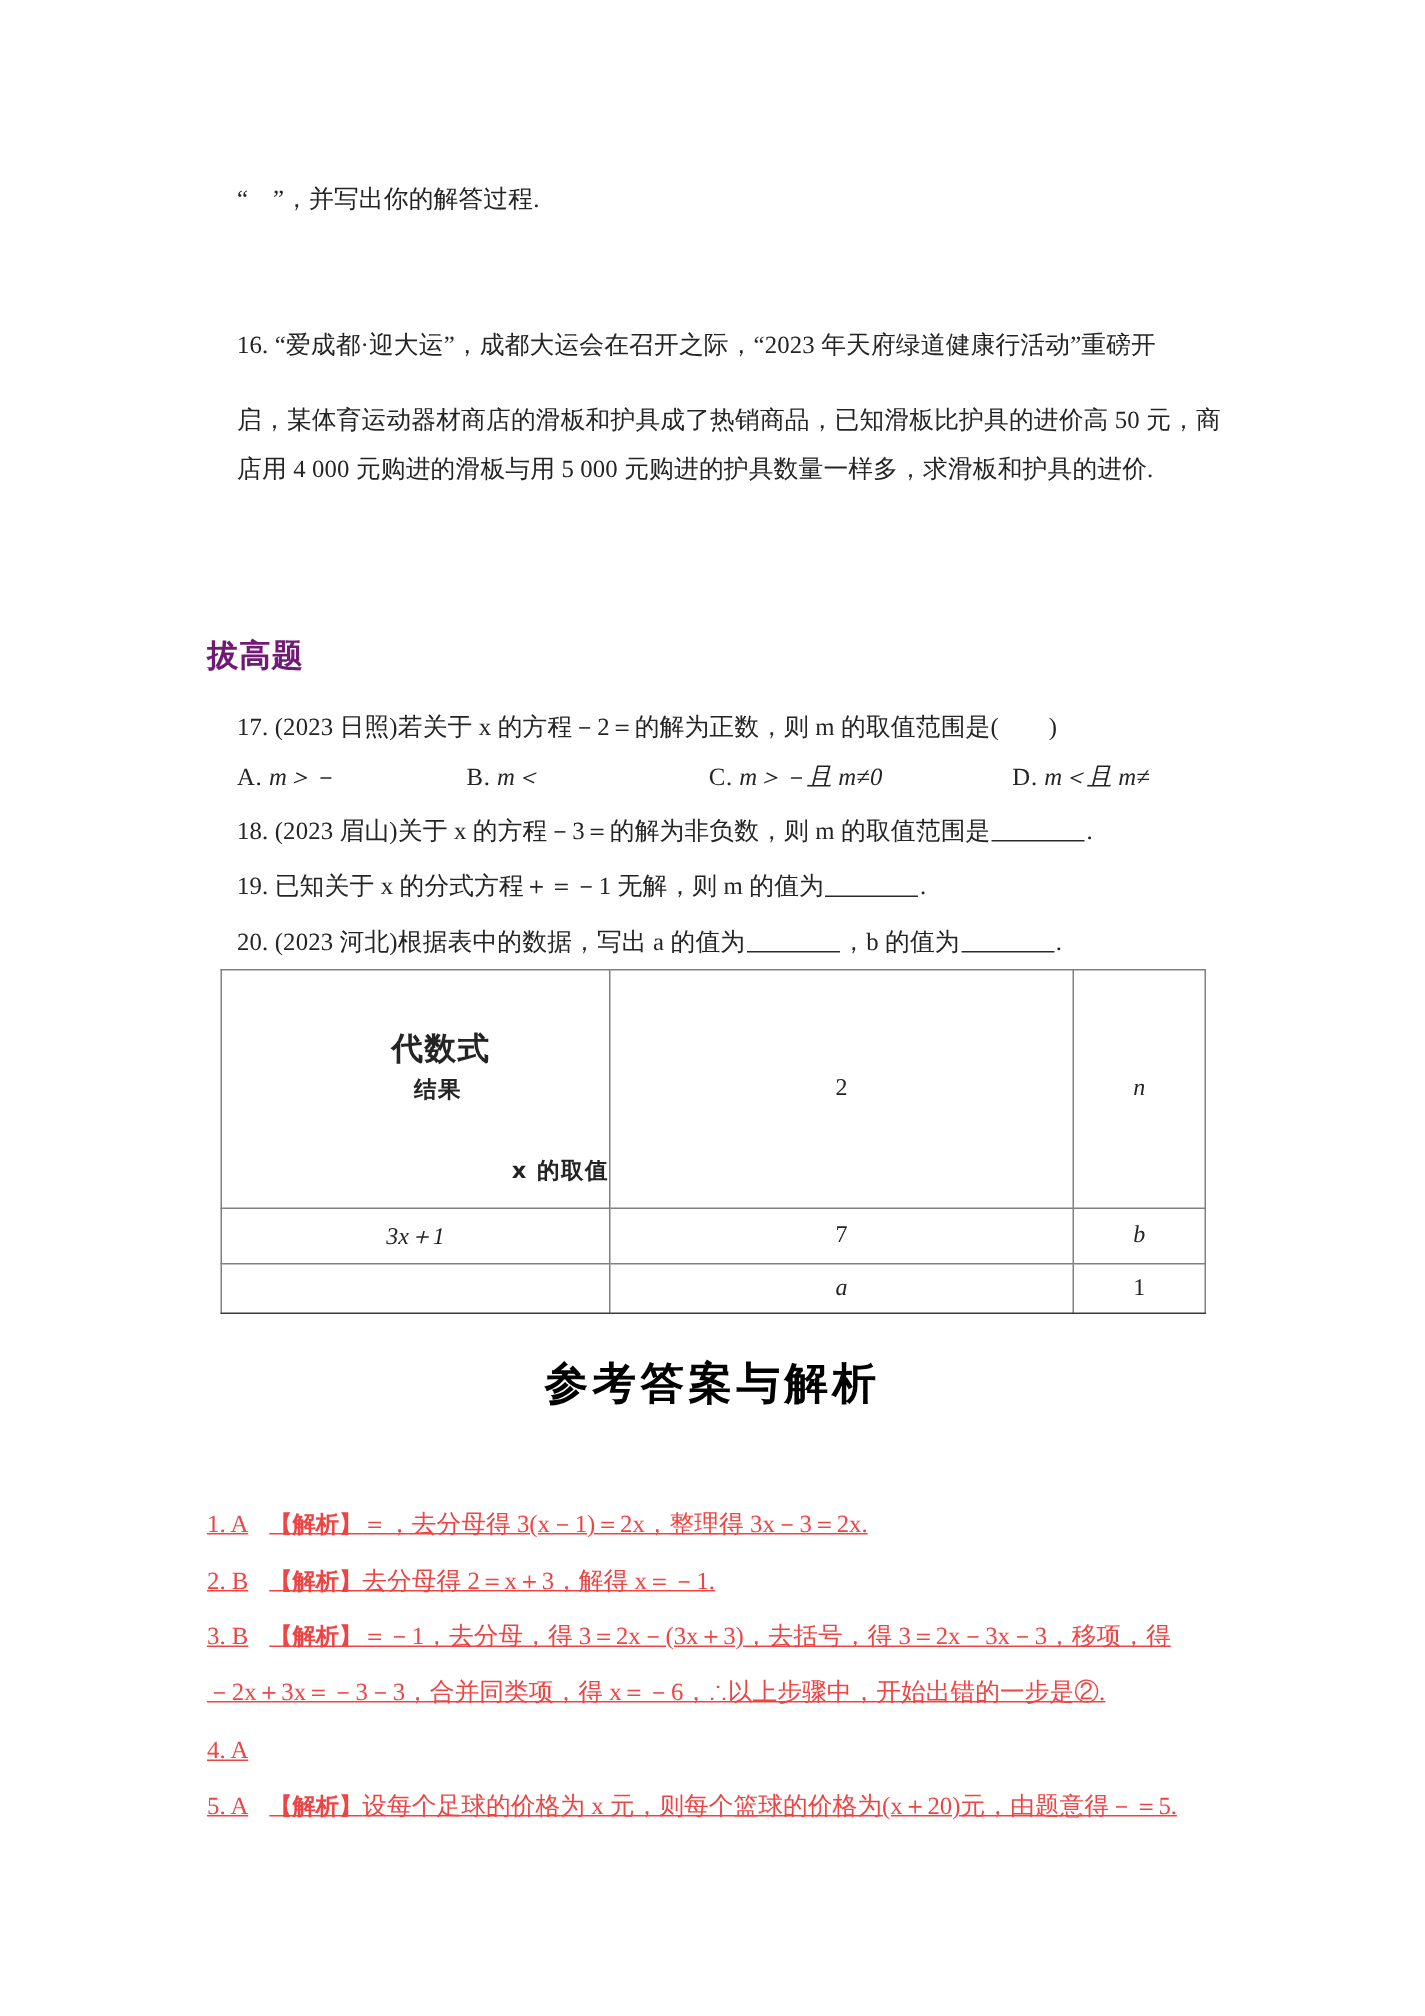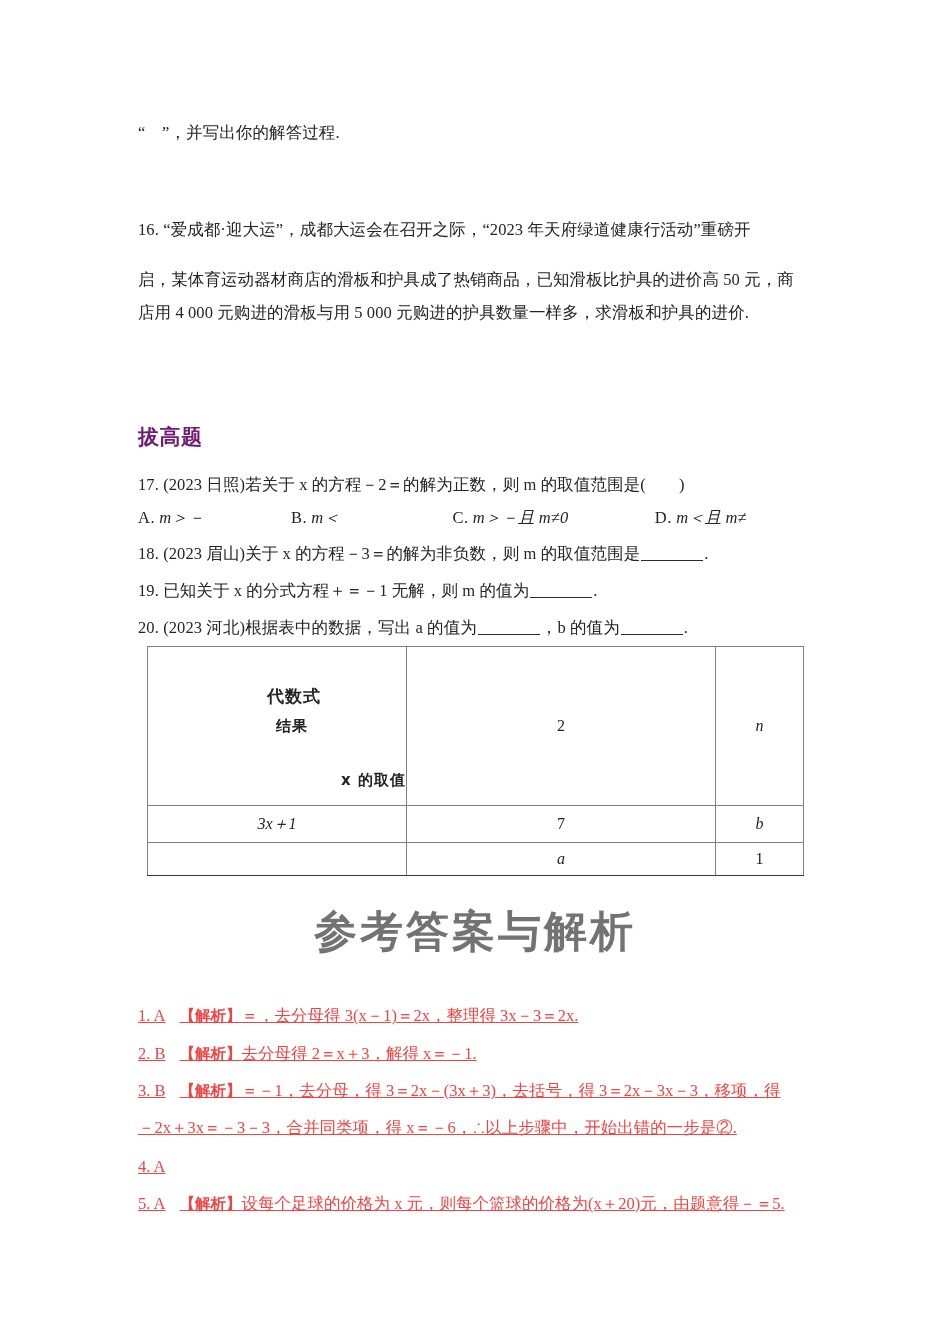--- a/index.html
+++ b/index.html
@@ -25,20 +25,21 @@
     width: 672px;
   }
 
   
   .line {
     font-size: 16.5px;
     line-height: 1.0;
     letter-spacing: 0.1px;
     white-space: nowrap;
     color: #242424;
+    margin-left: 20px;
   }
   .mi { font-style: italic; font-family: "Liberation Serif", serif; }
   .blank {
     display: inline-block;
     border-bottom: 1px solid #2a2a2a;
     width: 62px;
     height: 1px;
     vertical-align: -2px;
     margin: 0 1px;
   }
@@ -60,23 +61,23 @@
 
   
   .answers-title {
     position: absolute;
     top: 903px;
     left: 0;
     width: 950px;
     text-align: center;
     font-family: "DejaVu Sans", "Liberation Sans", sans-serif;
     font-weight: bold;
-    font-size: 43px;
+    font-size: 29px;
     letter-spacing: 3px;
-    color: #737373;
+    color: #000000;
   }
 
   
   .tbl-wrap {
     position: absolute;
     left: 147px;
     top: 646px;
     width: 656px;
   }
   table.data {
@@ -103,21 +104,21 @@
     position: relative;
     height: 158px;
     width: 100%;
   }
   .hdr-top {
     position: absolute;
     top: 38px; left: 0; right: 0;
     text-align: center;
     font-family: "DejaVu Sans", "Liberation Sans", sans-serif;
     font-weight: bold;
-    font-size: 17px;
+    font-size: 21px;
     letter-spacing: 1px;
     padding-left: 34px;
   }
   .hdr-mid {
     position: absolute;
     top: 70px; left: 0; right: 0;
     text-align: center;
     font-family: "DejaVu Sans", "Liberation Sans", sans-serif;
     font-weight: bold;
     font-size: 15px;

